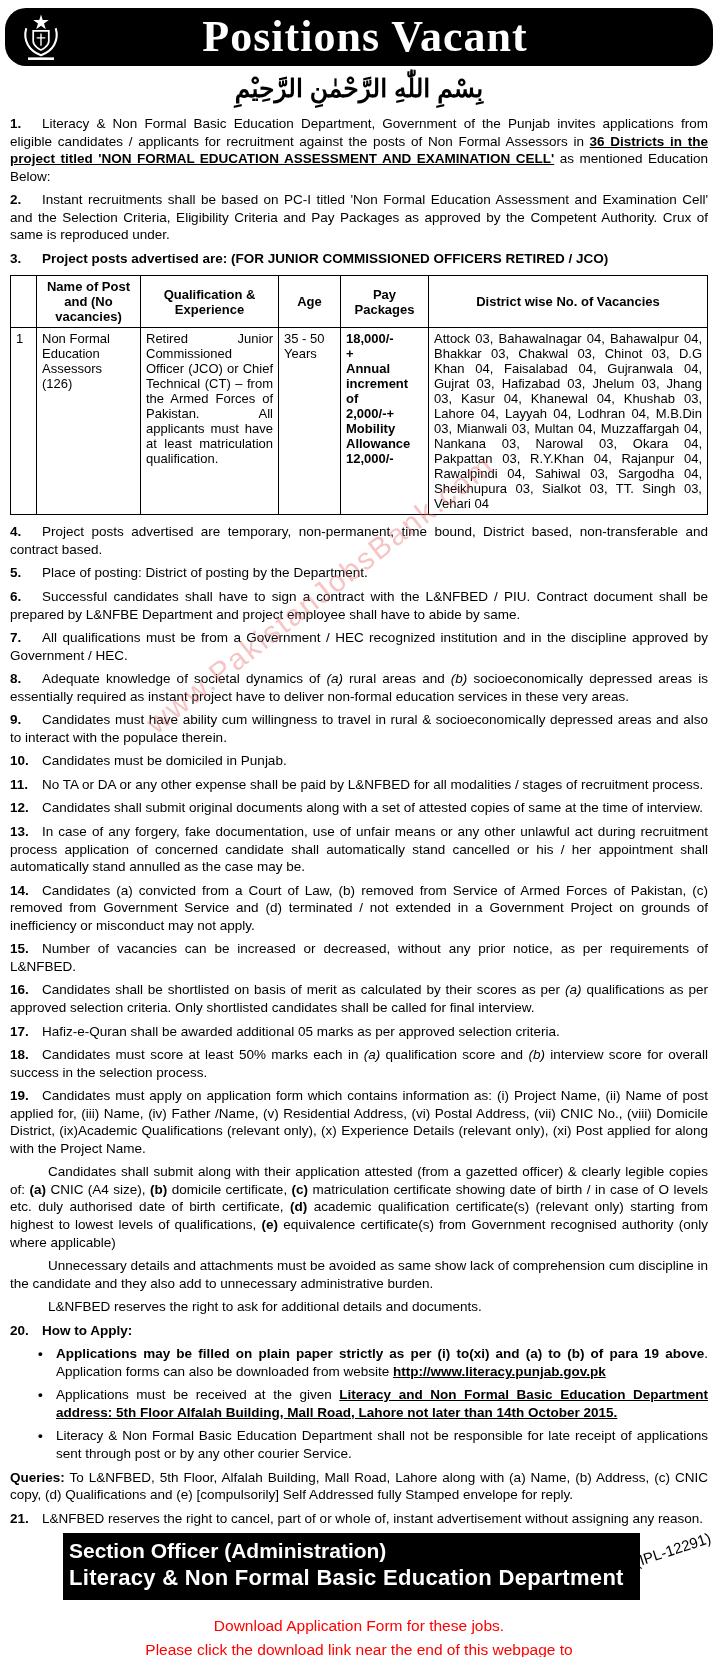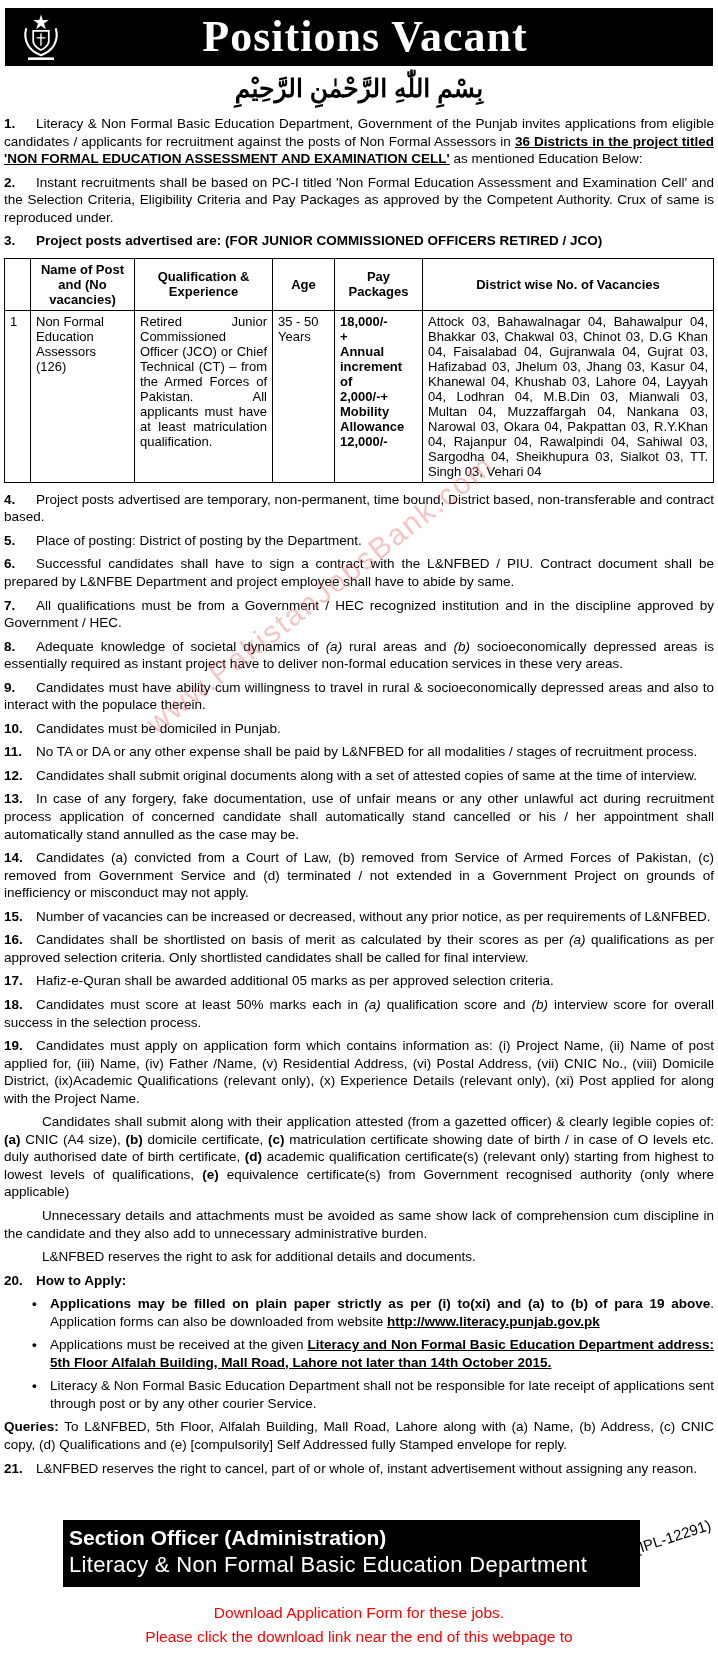--- a/index.html
+++ b/index.html
@@ -4,31 +4,31 @@
 <style>
   html,body { margin:0; padding:0; background:#e8e8e8; }
   .page {
     width:718px; height:1657px; margin:0 auto; background:#ffffff;
     position:relative; overflow:hidden; display:flex; flex-direction:column;
     font-family:"Liberation Sans", sans-serif; color:#000;
   }
   
   .header-bar {
     margin:8px 5px 2px 5px; background:#000; color:#fff; height:58px;
-    display:flex; align-items:center; padding:0 10px; flex:0 0 auto;
+    display:flex; align-items:center; padding:0 10px; flex:0 0 auto;border-radius:21px;
   }
   .logo { width:52px; height:52px; flex:0 0 auto; }
   .header-title {
     flex:1; text-align:center; font-family:"Liberation Serif", serif;
     font-weight:bold; font-size:44px; letter-spacing:1px; line-height:1;
     padding-right:40px;
   }
   .bismillah { text-align:center; font-size:25px; font-weight:bold; margin:6px 0 12px; flex:0 0 auto; }
   
-  .content { padding:0 4px; flex:0 0 auto; }
+  .content { padding:0 10px; flex:0 0 auto; }
   .para { margin:0 0 6px 0; text-align:justify; font-size:13.5px; line-height:1.3; }
   .pnum { font-weight:bold; display:inline-block; min-width:32px; }
   .para.sub { text-indent:38px; }
   .para.bullet { position:relative; padding-left:46px; }
   .bullet-mark { position:absolute; left:28px; top:0; font-weight:bold; }
   .b { font-weight:bold; }
   .u { text-decoration:underline; }
   .i { font-style:italic; }
   
   table.posts { width:100%; border-collapse:collapse; margin:2px 0 8px; }
@@ -37,21 +37,21 @@
   .cell-pay { font-weight:bold; white-space:pre-line; }
   .cell-age { white-space:pre-line; }
   .cell-districts, .cell-qual { text-align:justify; }
   
   .bottom-block { margin-top:auto; position:relative; padding:0 8px 8px 8px; flex:0 0 auto; }
   .footer-bar {
     background:#000; color:#fff; width:565px; margin-left:55px;
     text-align:left; padding:5px 6px 8px 6px;
   }
   .footer-line1 { font-size:21px; font-weight:bold; line-height:1.25; }
-  .footer-line2 { font-size:22px; font-weight:normal; line-height:1.25; letter-spacing:0.3px; }
+  .footer-line2 { font-size:22px; font-weight:bold; line-height:1.25; letter-spacing:0.3px; }
   .ipl-ref {
     position:absolute; right:6px; top:8px; transform:rotate(-18deg);
     font-size:15px; color:#000; white-space:nowrap;
   }
   .red-note { color:#ff0000; text-align:center; font-size:15.5px; line-height:1.55; margin-top:14px; }
   
   .watermark {
     position:absolute; left:150px; top:710px; transform:rotate(-38deg);
     transform-origin:left center; font-size:30px; letter-spacing:2px;
     color:rgba(231,100,100,0.38); pointer-events:none; white-space:nowrap;

